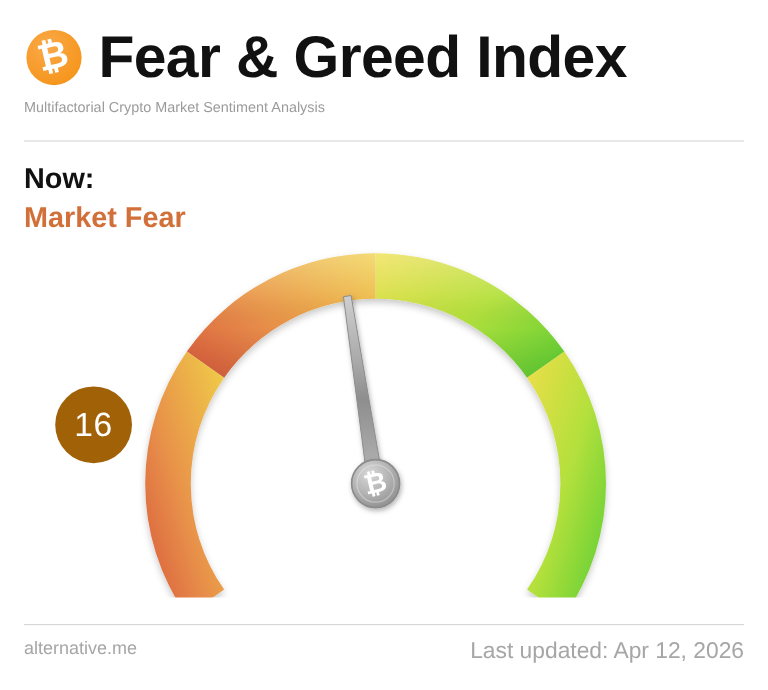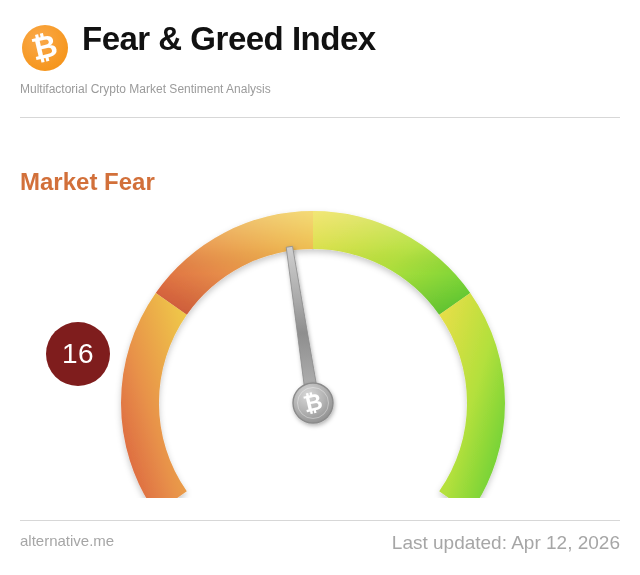--- a/index.html
+++ b/index.html
@@ -37,21 +37,21 @@
     font-size: 31px;
     font-weight: bold;
     line-height: 1;
     transform: rotate(-13deg) translateY(-1px);
   }
 
   #page-title {
     position: absolute;
     left: 82px;
     top: 20px;
-    font-size: 33px;
+    font-size: 49px;
     font-weight: bold;
     letter-spacing: -0.5px;
     color: #111111;
     white-space: nowrap;
   }
 
   #page-subtitle {
     position: absolute;
     left: 20px;
     top: 82px;
@@ -88,21 +88,21 @@
   }
 
   
   #value-badge {
     position: absolute;
     left: 46px;
     top: 322px;
     width: 64px;
     height: 64px;
     border-radius: 50%;
-    background: #7f1d1d;
+    background: #a16207;
     display: flex;
     align-items: center;
     justify-content: center;
   }
   #value-badge .badge-number {
     color: #ffffff;
     font-size: 28px;
     line-height: 1;
     letter-spacing: 0.5px;
   }
@@ -147,20 +147,21 @@
 
 <div id="canvas">
 
   <div id="header-logo">
     <span class="btc-glyph">₿</span>
   </div>
   <div id="page-title">Fear &amp; Greed Index</div>
   <div id="page-subtitle">Multifactorial Crypto Market Sentiment Analysis</div>
   <div id="header-divider"></div>
 
+  <div id="now-label">Now:</div>
   <div id="status-value">Market Fear</div>
 
   <div id="value-badge">
     <span class="badge-number">16</span>
   </div>
 
   <div id="gauge-wrap">
     <svg id="gauge-svg" width="410" height="300" viewBox="0 0 410 300">
       <defs>
         <linearGradient id="arcGrad" x1="0" y1="1" x2="1" y2="0" gradientUnits="objectBoundingBox">

